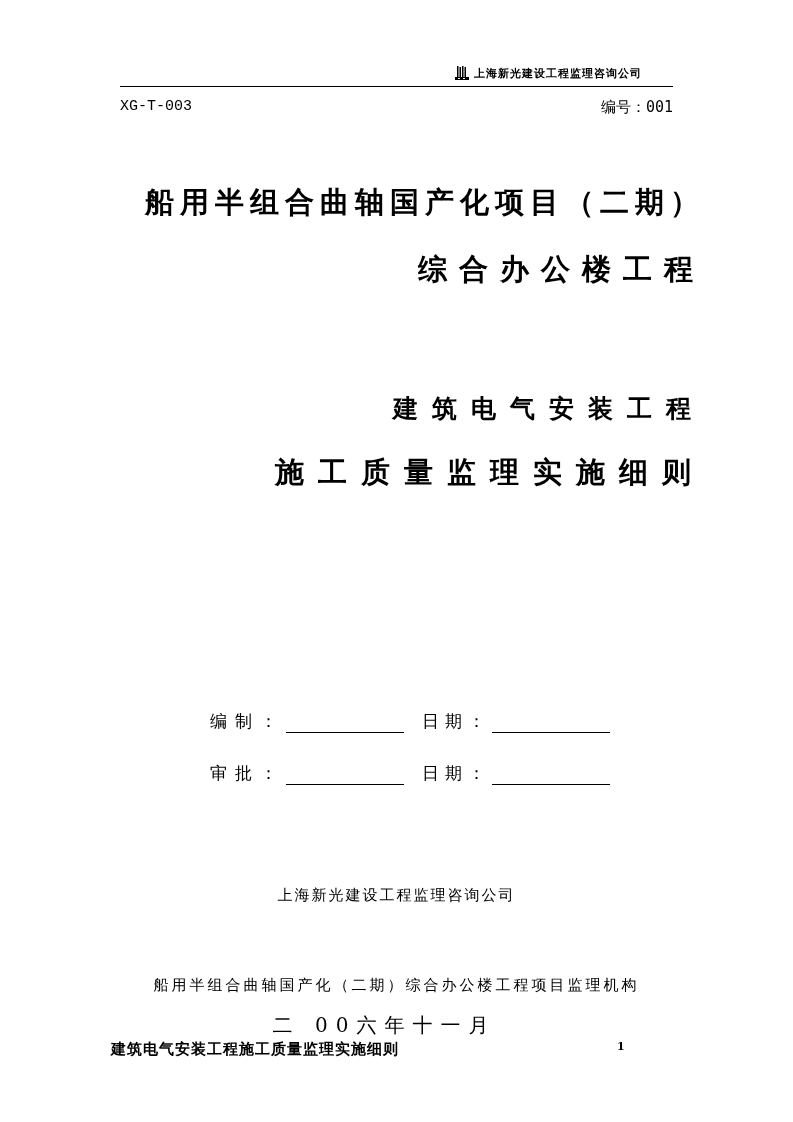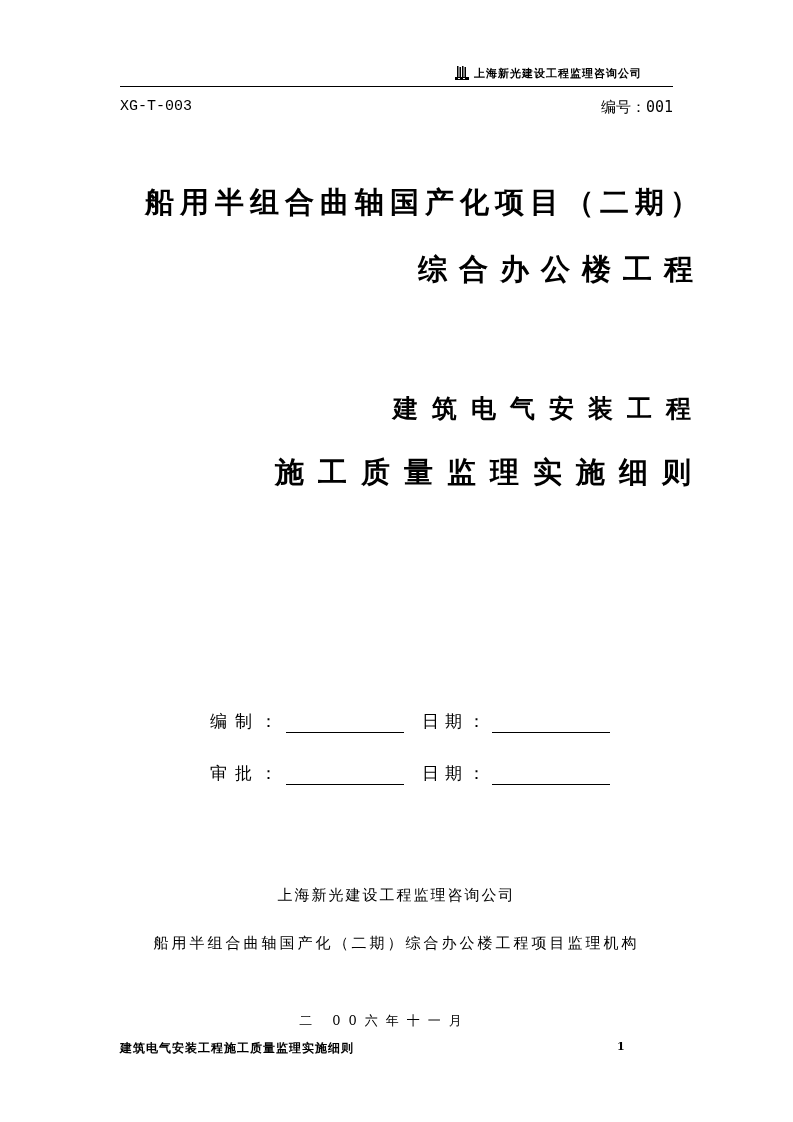--- a/index.html
+++ b/index.html
@@ -19,23 +19,23 @@
   .t3 { top:392px; font-size:25px; letter-spacing:14px; }
   .t4 { top:453px; font-size:29px; letter-spacing:14px; }
   .sign-row { left:210px; display:flex; align-items:flex-end; font-size:17px; }
   .sign-row .label { width:76px; letter-spacing:8px; white-space:nowrap; }
   .sign-row .line { width:118px; border-bottom:1px solid #000; height:18px; margin-right:18px; }
   .sign-row .date-label { width:70px; letter-spacing:6px; white-space:nowrap; }
   .row1 { top:710px; }
   .row2 { top:762px; }
   .org { left:0; width:793px; text-align:center; font-size:15px; letter-spacing:2px; white-space:nowrap; }
   .org1 { top:886px; }
-  .org2 { top:934px; letter-spacing:3px; }
-  .date { left:0; width:769px; text-align:center; top:1012px; font-size:13px; letter-spacing:8px; }
-  .footer-title { left:120px; top:1040px; font-size:12px; font-weight:bold; letter-spacing:1px; white-space:nowrap; }
+  .org2 { top:976px; letter-spacing:3px; }
+  .date { left:0; width:769px; text-align:center; top:1012px; font-size:20px; letter-spacing:8px; }
+  .footer-title { left:111px; top:1040px; font-size:15px; font-weight:bold; letter-spacing:1px; white-space:nowrap; }
   .footer-page { left:617px; top:1040px; font-size:11px; font-weight:bold; }
 </style>
 </head>
 <body>
 
 <div class="abs header-company">
   <svg class="logo" viewBox="0 0 14 16">
     <rect x="2" y="1" width="1.5" height="11" fill="#000"></rect>
     <rect x="4.5" y="2" width="1.5" height="10" fill="#000"></rect>
     <rect x="7" y="1" width="1.5" height="11" fill="#000"></rect>

